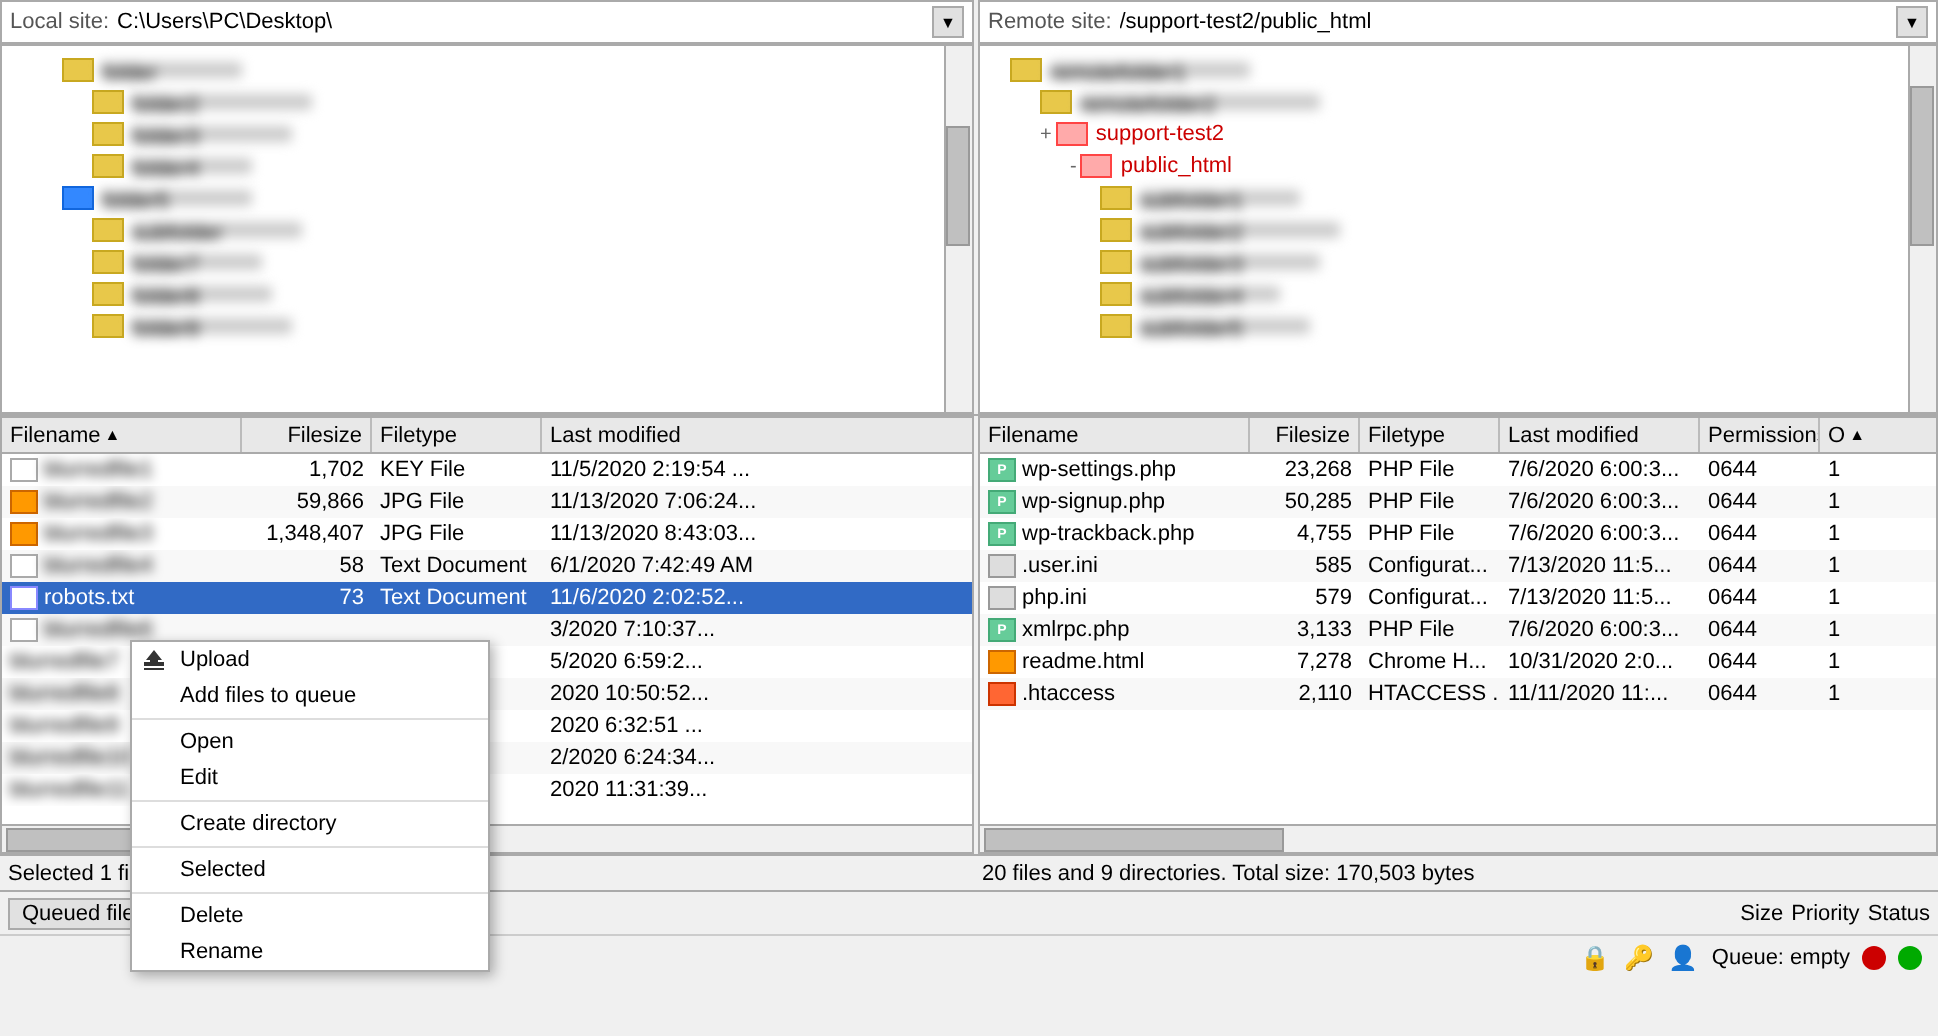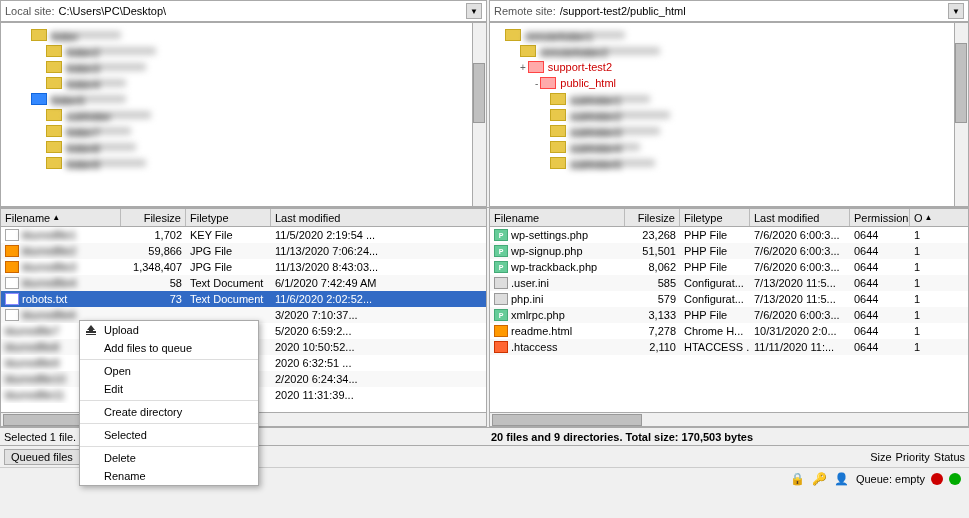--- a/index.html
+++ b/index.html
@@ -285,21 +285,21 @@
     .status-bar {
       height: 18px;
       background: #f0f0f0;
       border-top: 1px solid #aaa;
       display: flex;
       align-items: center;
       padding: 0 4px;
       font-size: 11px;
     }
     .status-left { width: 487px; }
-    .status-right { flex: 1; font-weight: bold; }
+    .status-right { flex: 1; }
 
     
     .queue-area {
       height: 22px;
       background: #f0f0f0;
       border-top: 1px solid #aaa;
       display: flex;
       align-items: center;
       padding: 0 4px;
     }
@@ -692,33 +692,33 @@
           <div class="file-cell col-modified-r">7/6/2020 6:00:3...</div>
           <div class="file-cell col-permissions-r">0644</div>
           <div class="file-cell col-owner-r">1</div>
         </div>
 
         <div class="file-row">
           <div class="file-cell col-filename-r">
             <div class="file-icon icon-php">P</div>
             <span>wp-signup.php</span>
           </div>
-          <div class="file-cell col-filesize-r right">51,501</div>
+          <div class="file-cell col-filesize-r right">50,285</div>
           <div class="file-cell col-filetype-r">PHP File</div>
           <div class="file-cell col-modified-r">7/6/2020 6:00:3...</div>
           <div class="file-cell col-permissions-r">0644</div>
           <div class="file-cell col-owner-r">1</div>
         </div>
 
         <div class="file-row">
           <div class="file-cell col-filename-r">
             <div class="file-icon icon-php">P</div>
             <span>wp-trackback.php</span>
           </div>
-          <div class="file-cell col-filesize-r right">8,062</div>
+          <div class="file-cell col-filesize-r right">4,755</div>
           <div class="file-cell col-filetype-r">PHP File</div>
           <div class="file-cell col-modified-r">7/6/2020 6:00:3...</div>
           <div class="file-cell col-permissions-r">0644</div>
           <div class="file-cell col-owner-r">1</div>
         </div>
 
         <div class="file-row">
           <div class="file-cell col-filename-r">
             <div class="file-icon icon-ini"></div>
             <span>.user.ini</span>
@@ -809,21 +809,21 @@
   <div class="bottom-bar">
     <span class="lock-icon">🔒</span>
     <span class="key-icon">🔑</span>
     <span class="person-icon">👤</span>
     <span class="queue-text">Queue: empty</span>
     <div class="circle-red"></div>
     <div class="circle-green"></div>
   </div>
 </div>
 
-<div class="context-menu" style="left: 79px; top: 320px;">
+<div class="context-menu" style="left: 65px; top: 320px;">
   <div class="context-menu-item upload-item" style="background: white;">
     <span class="upload-icon">
       <svg width="14" height="14" viewBox="0 0 14 14">
         <rect x="2" y="8" width="10" height="2" fill="#333"></rect>
         <polygon points="7,2 3,7 5,7 5,9 9,9 9,7 11,7" fill="#333"></polygon>
         <rect x="2" y="11" width="10" height="1" fill="#333"></rect>
       </svg>
     </span>
     <span>Upload</span>
   </div>

